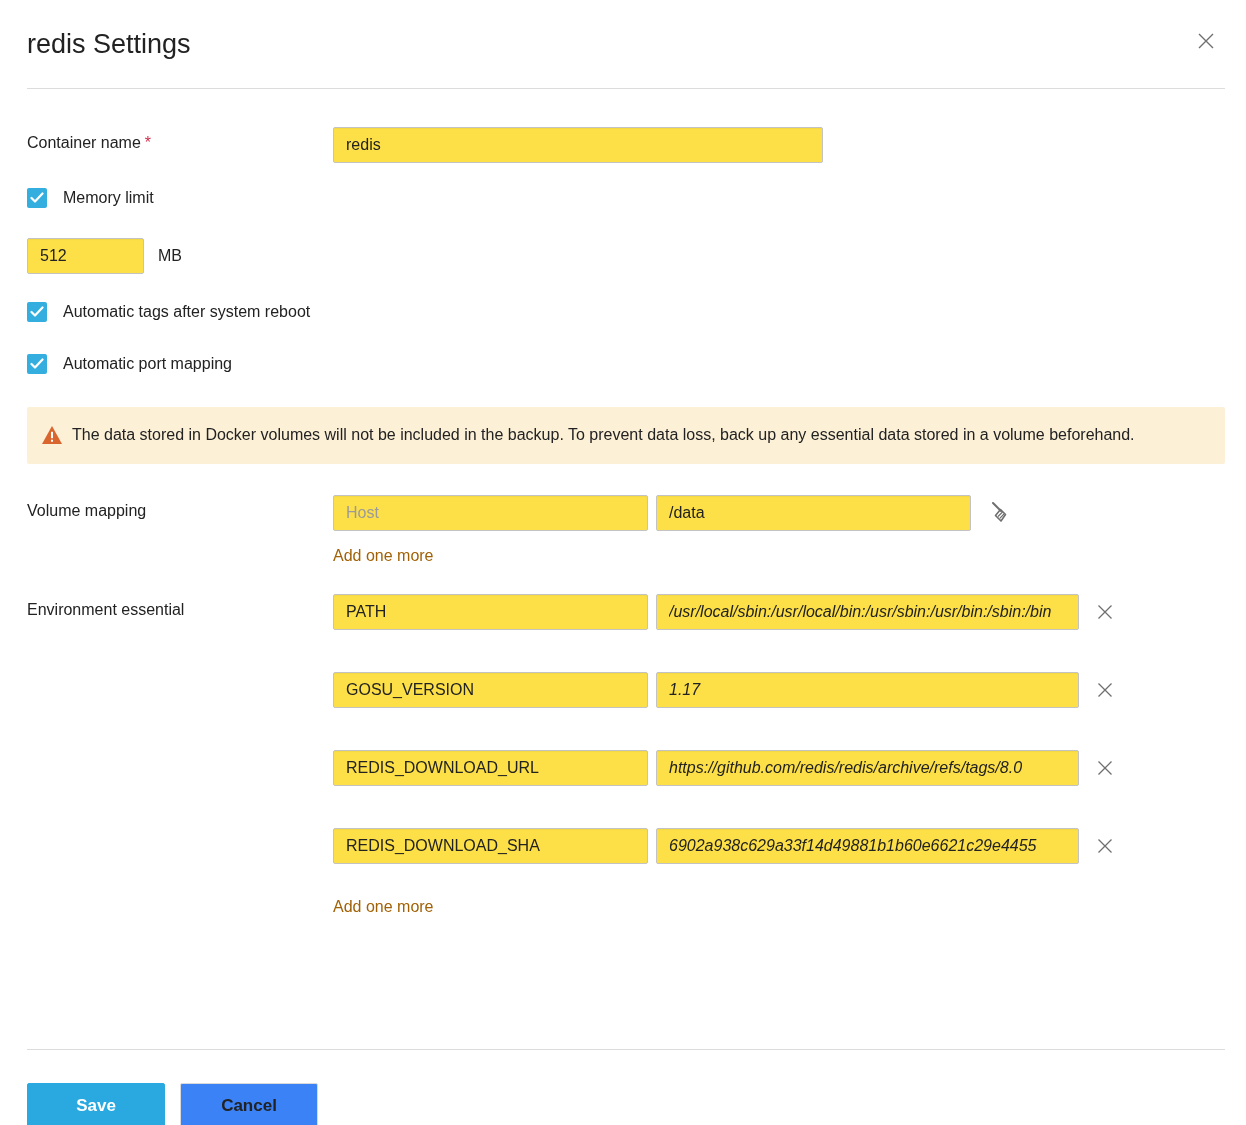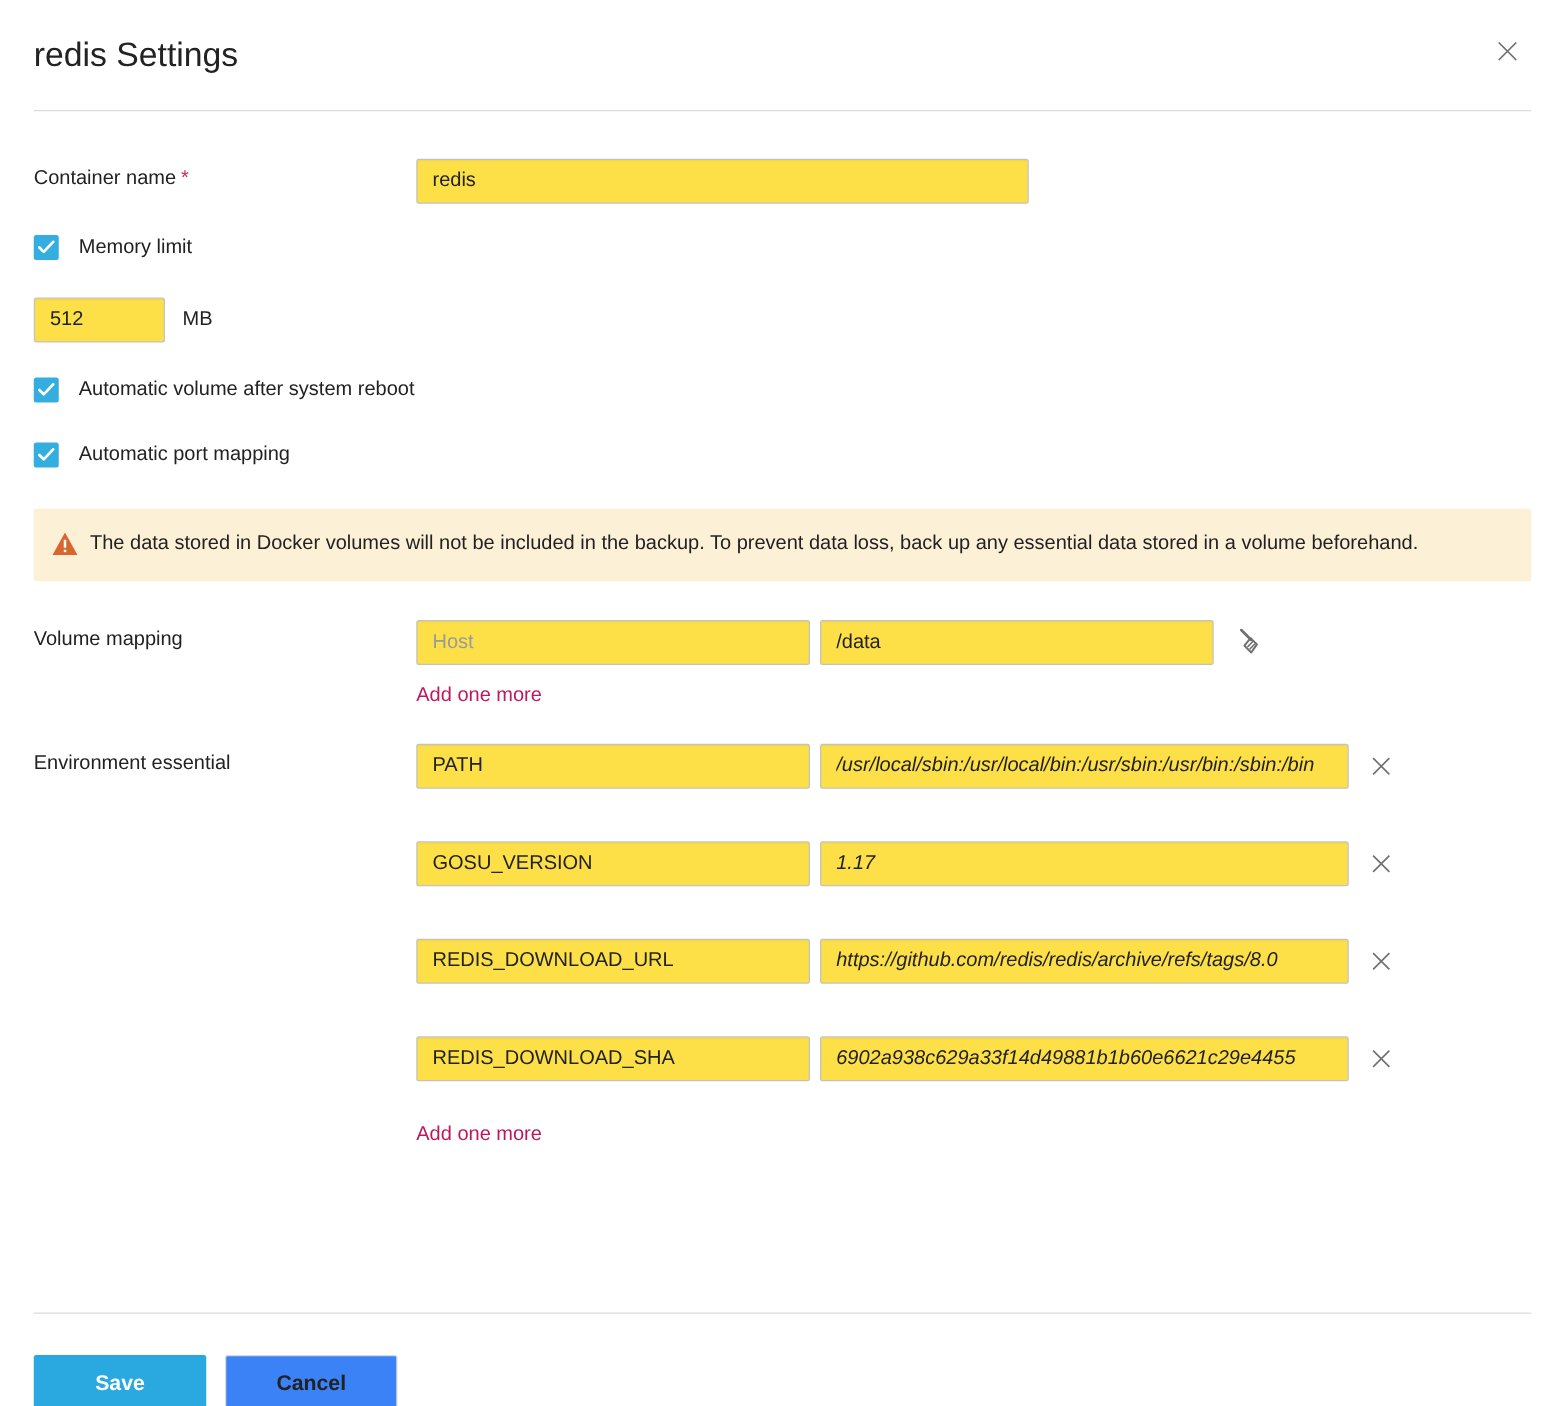--- a/index.html
+++ b/index.html
@@ -29,21 +29,21 @@
   .req { color: #d02d4d; margin-left: 4px; }
 
   input[type=text] {
     height: 36px; border: 1px solid #c3c3c3; border-radius: 2px;
     padding: 6px 12px; font-size: 16px; color: #222; background: #fde047;
     font-family: "Liberation Sans", sans-serif;
     box-shadow: inset 0 1px 1px rgba(0,0,0,0.04);
   }
   input[type=text]::placeholder { color: #9a9a9a; opacity: 1; }
   .input-wide { width: 490px; }
-  .input-small { width: 105px; }
+  .input-small { width: 117px; }
   .input-med { width: 315px; }
   .input-value { width: 423px; font-style: italic; }
 
   .row-container-name { margin-bottom: 25px; }
 
   
   .check-row { display: flex; align-items: center; margin-bottom: 30px; }
   .checkbox {
     width: 20px; height: 20px; border-radius: 2px; background: #34aede;
     display: inline-flex; align-items: center; justify-content: center;
@@ -66,21 +66,21 @@
   .warning-icon { flex: 0 0 22px; margin-top: 3px; }
   .warning-text { margin-left: 9px; font-size: 16px; line-height: 26px; color: #222; max-width: 1095px; }
 
   
   .row-volume { margin-bottom: 0; }
   .pair { display: flex; align-items: center; }
   .pair .gap { width: 8px; }
   .broom-btn { background: none; border: none; cursor: pointer; padding: 0; margin-left: 17px; }
   .broom-btn svg { display: block; }
   .add-link {
-    display: inline-block; color: #be185d; font-size: 16px; text-decoration: none;
+    display: inline-block; color: #a16207; font-size: 16px; text-decoration: none;
     margin-top: 16px; cursor: pointer;
   }
   .after-volume { margin-bottom: 29px; }
 
   
   .env-rows { display: flex; flex-direction: column; gap: 16px; }
   .env-row { display: flex; align-items: center; margin-bottom: 26px; }
   .remove-btn { background: none; border: none; cursor: pointer; padding: 0; margin-left: 17px; }
   .remove-btn svg { display: block; }
   .env-add { margin-top: -8px; }
@@ -144,21 +144,21 @@
     </div>
 
     <div class="check-row row-autostart">
       <span class="checkbox">
         <span>
           <svg width="14" height="12" viewBox="0 0 14 12">
               <path d="M1.5 6 L5 9.5 L12.5 1.5" stroke="#fff" stroke-width="2.2" fill="none" stroke-linecap="round" stroke-linejoin="round"></path>
             </svg>
         </span>
       </span>
-      <span class="check-label">Automatic volume after system reboot</span>
+      <span class="check-label">Automatic tags after system reboot</span>
     </div>
 
     <div class="check-row row-autoport">
       <span class="checkbox">
         <span>
           <svg width="14" height="12" viewBox="0 0 14 12">
               <path d="M1.5 6 L5 9.5 L12.5 1.5" stroke="#fff" stroke-width="2.2" fill="none" stroke-linecap="round" stroke-linejoin="round"></path>
             </svg>
         </span>
       </span>

